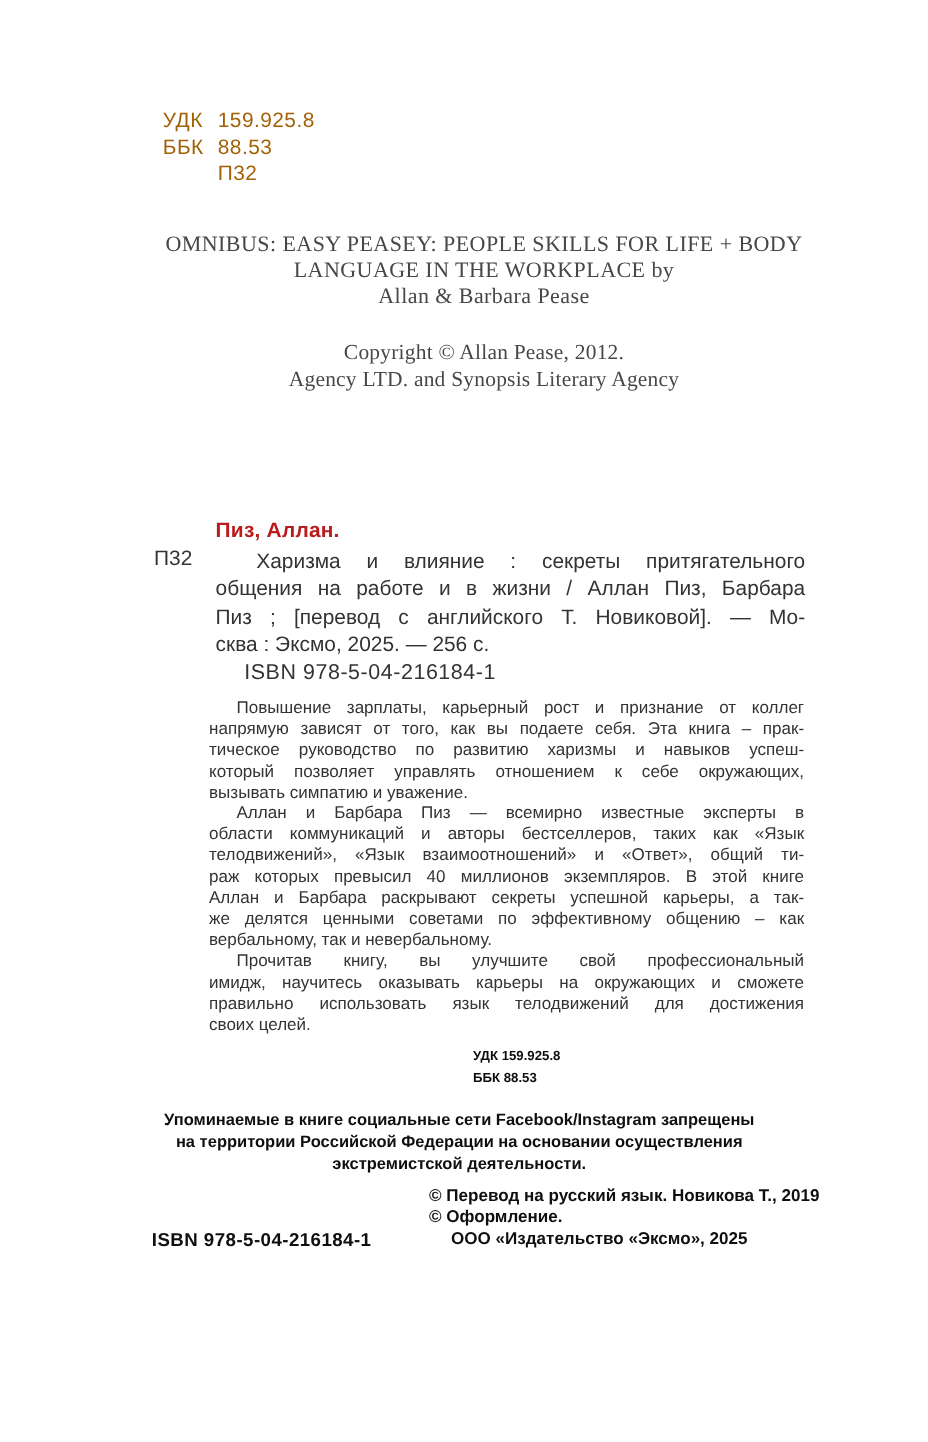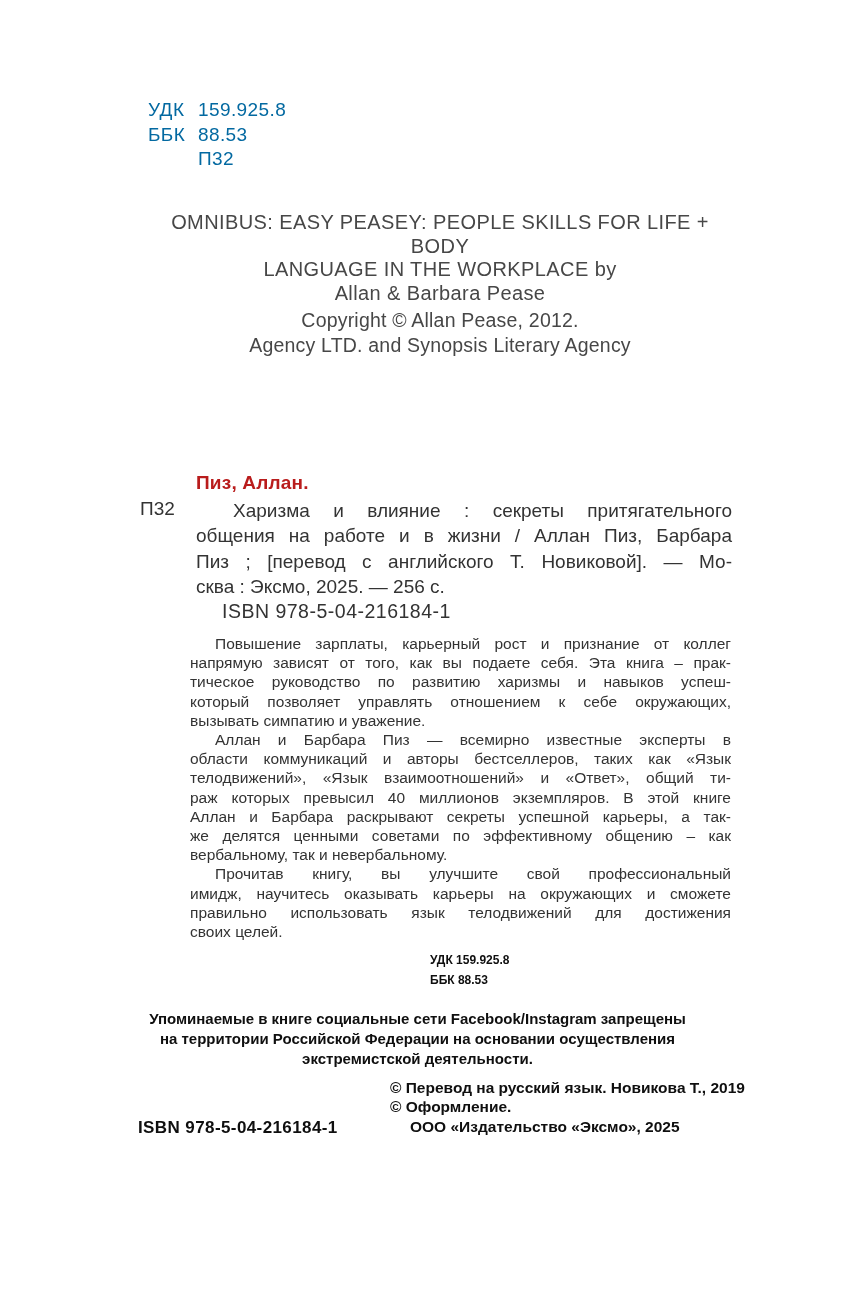--- a/index.html
+++ b/index.html
@@ -7,26 +7,26 @@
     position:relative;
     width:844px; height:1311px;
     background:#ffffff;
     font-family:"Liberation Sans", sans-serif;
     color:#333333;
     overflow:hidden;
   }
   .abs { position:absolute; }
 
   
-  #top-codes { left:148px; top:98px; font-size:19px; line-height:24.5px; letter-spacing:0.4px; color:#0369a1; }
+  #top-codes { left:148px; top:98px; font-size:19px; line-height:24.5px; letter-spacing:0.4px; color:#a16207; }
   .code-row { display:flex; }
   .code-label { width:50px; }
 
   
-  .centered-en { left:150px; width:580px; text-align:center; color:#474747; }
+  .centered-en { left:150px; width:580px; text-align:center; color:#474747;font-family:Liberation Serif, serif; }
   #title-en { top:211px; font-size:20px; line-height:23.5px; letter-spacing:0.4px; }
   #copyright-en { top:308px; font-size:19.5px; line-height:25px; letter-spacing:0.2px; }
 
   
   #catalog-author { left:196px; top:472px; font-size:19px; font-weight:bold; letter-spacing:0.2px; color:#b91c1c; }
   #catalog-code { left:140px; top:498px; font-size:19px; color:#333; }
   #catalog-body { left:196px; top:498px; width:536px; font-size:19px; line-height:25.3px; color:#333; }
   .cat-first { text-indent:37px; }
   #catalog-isbn { left:222px; top:600px; font-size:19.5px; letter-spacing:0.5px; color:#333; }
 

